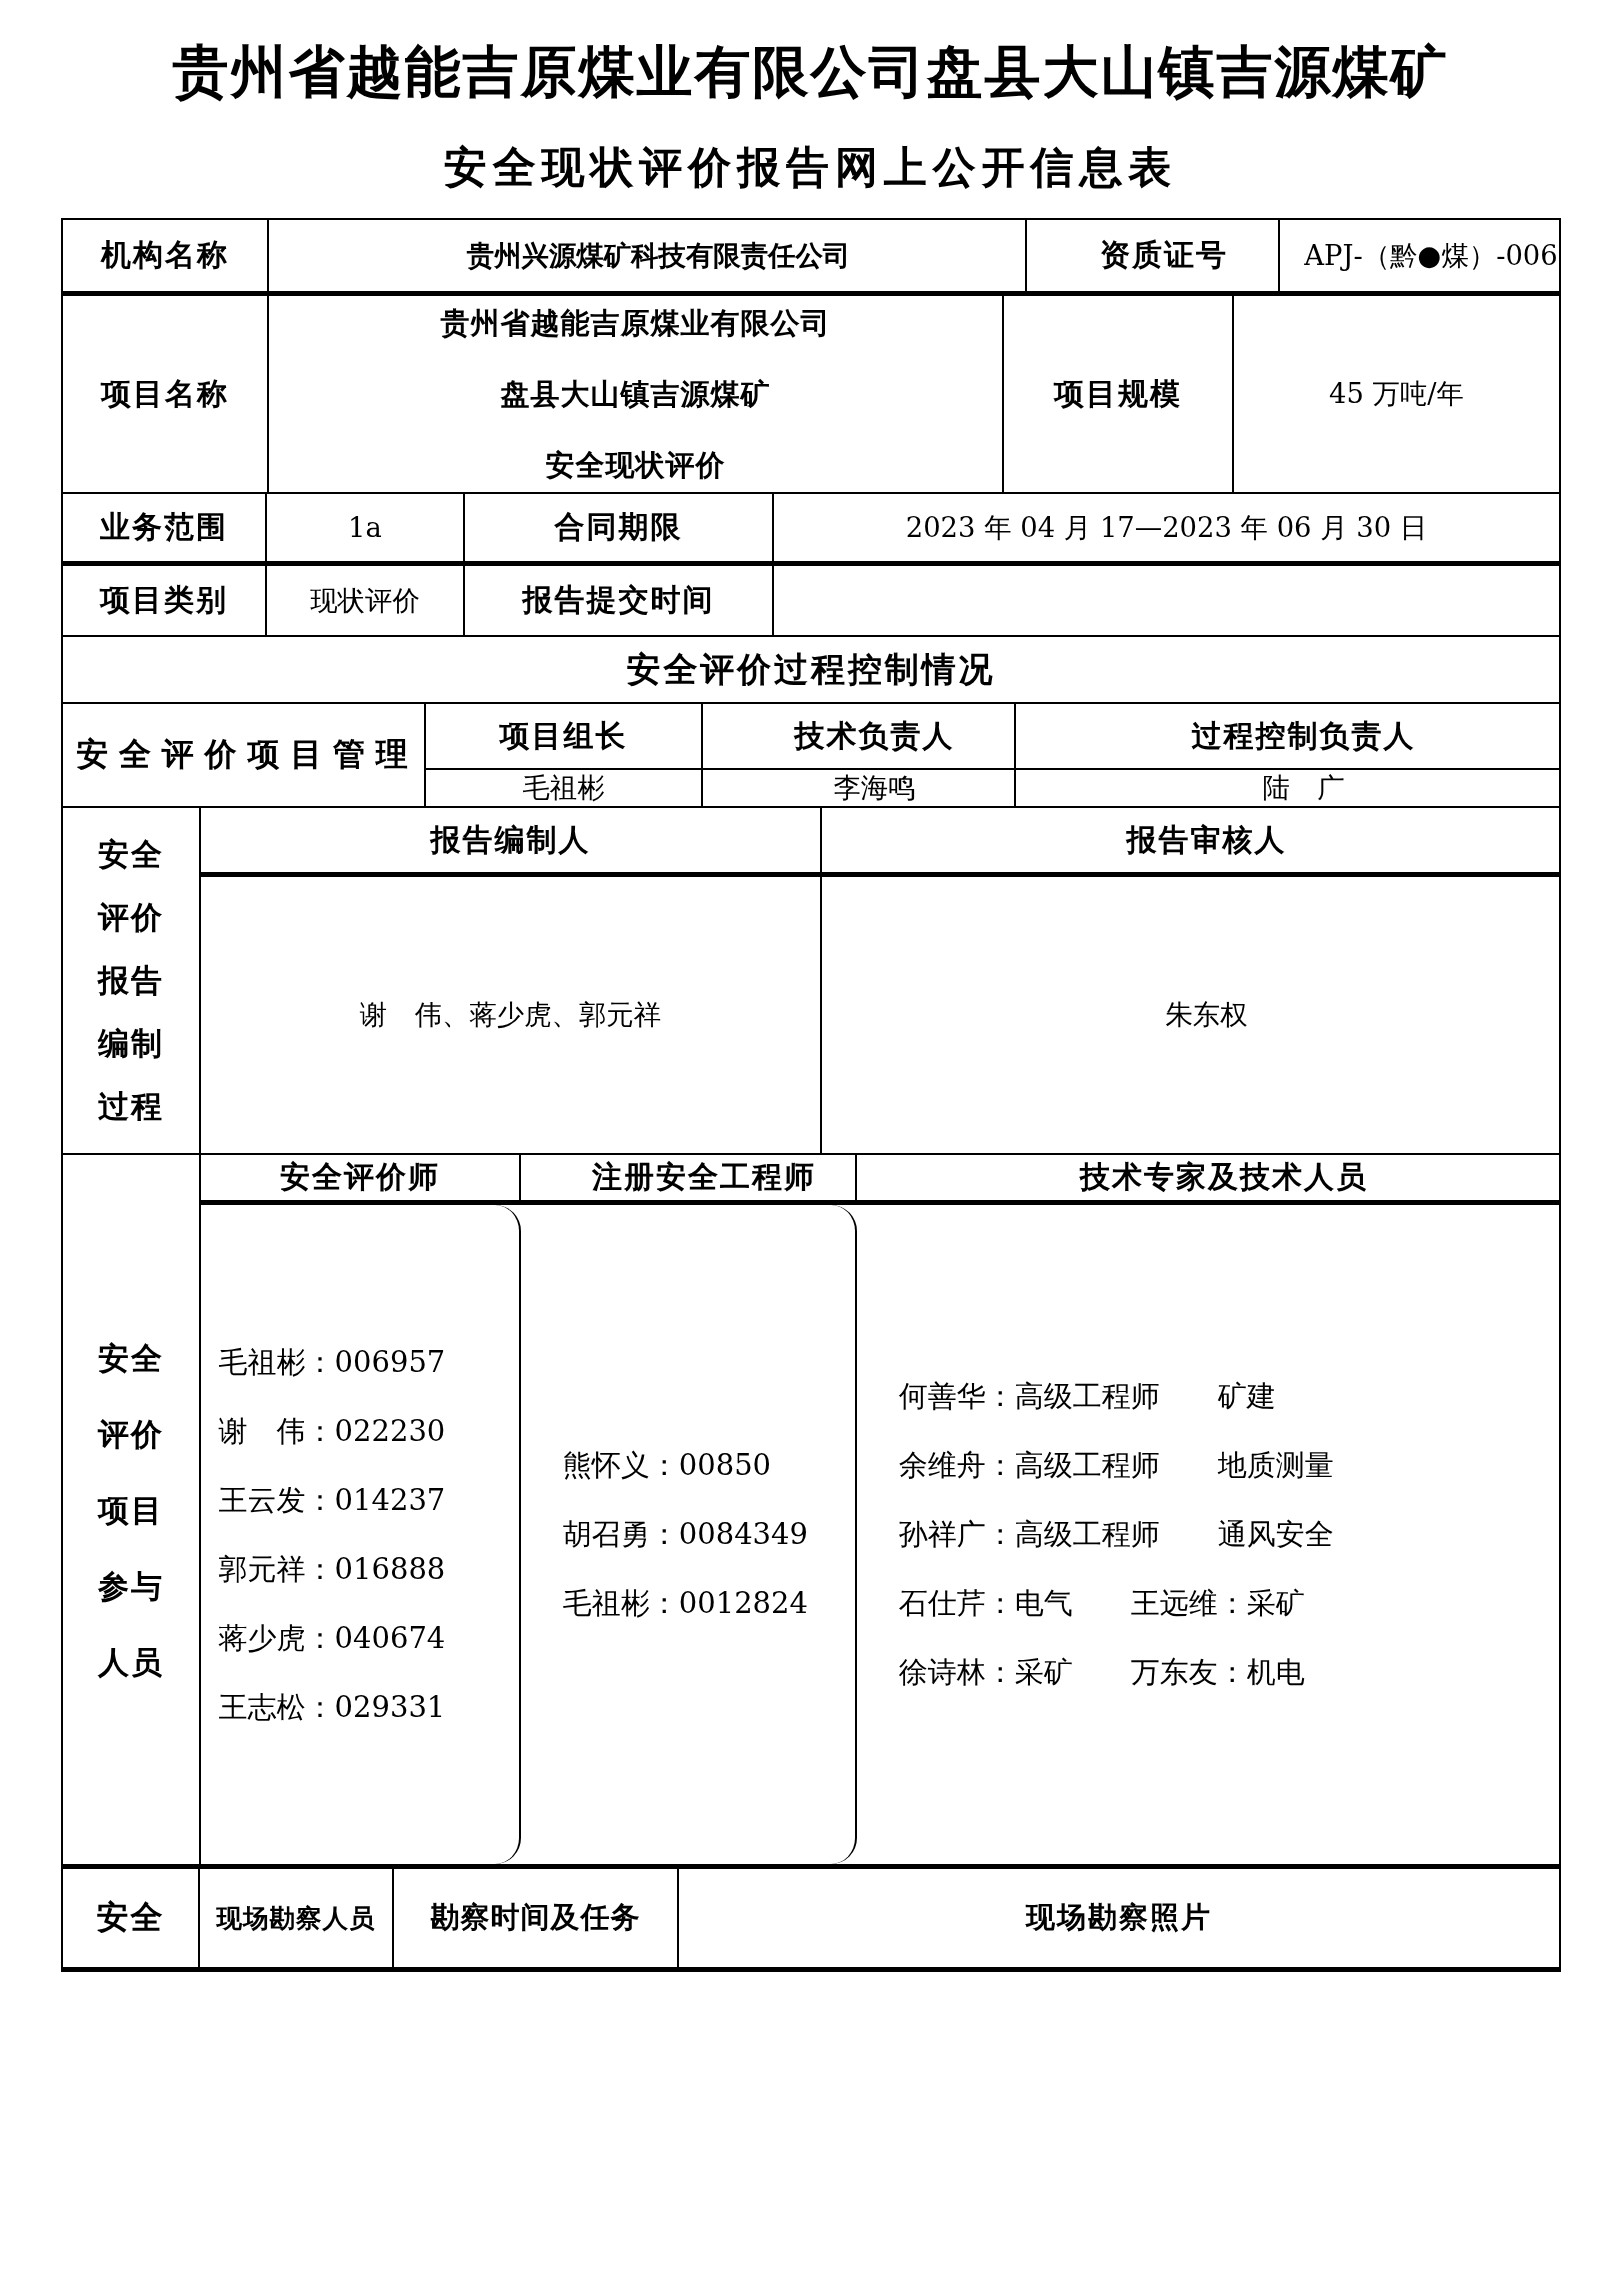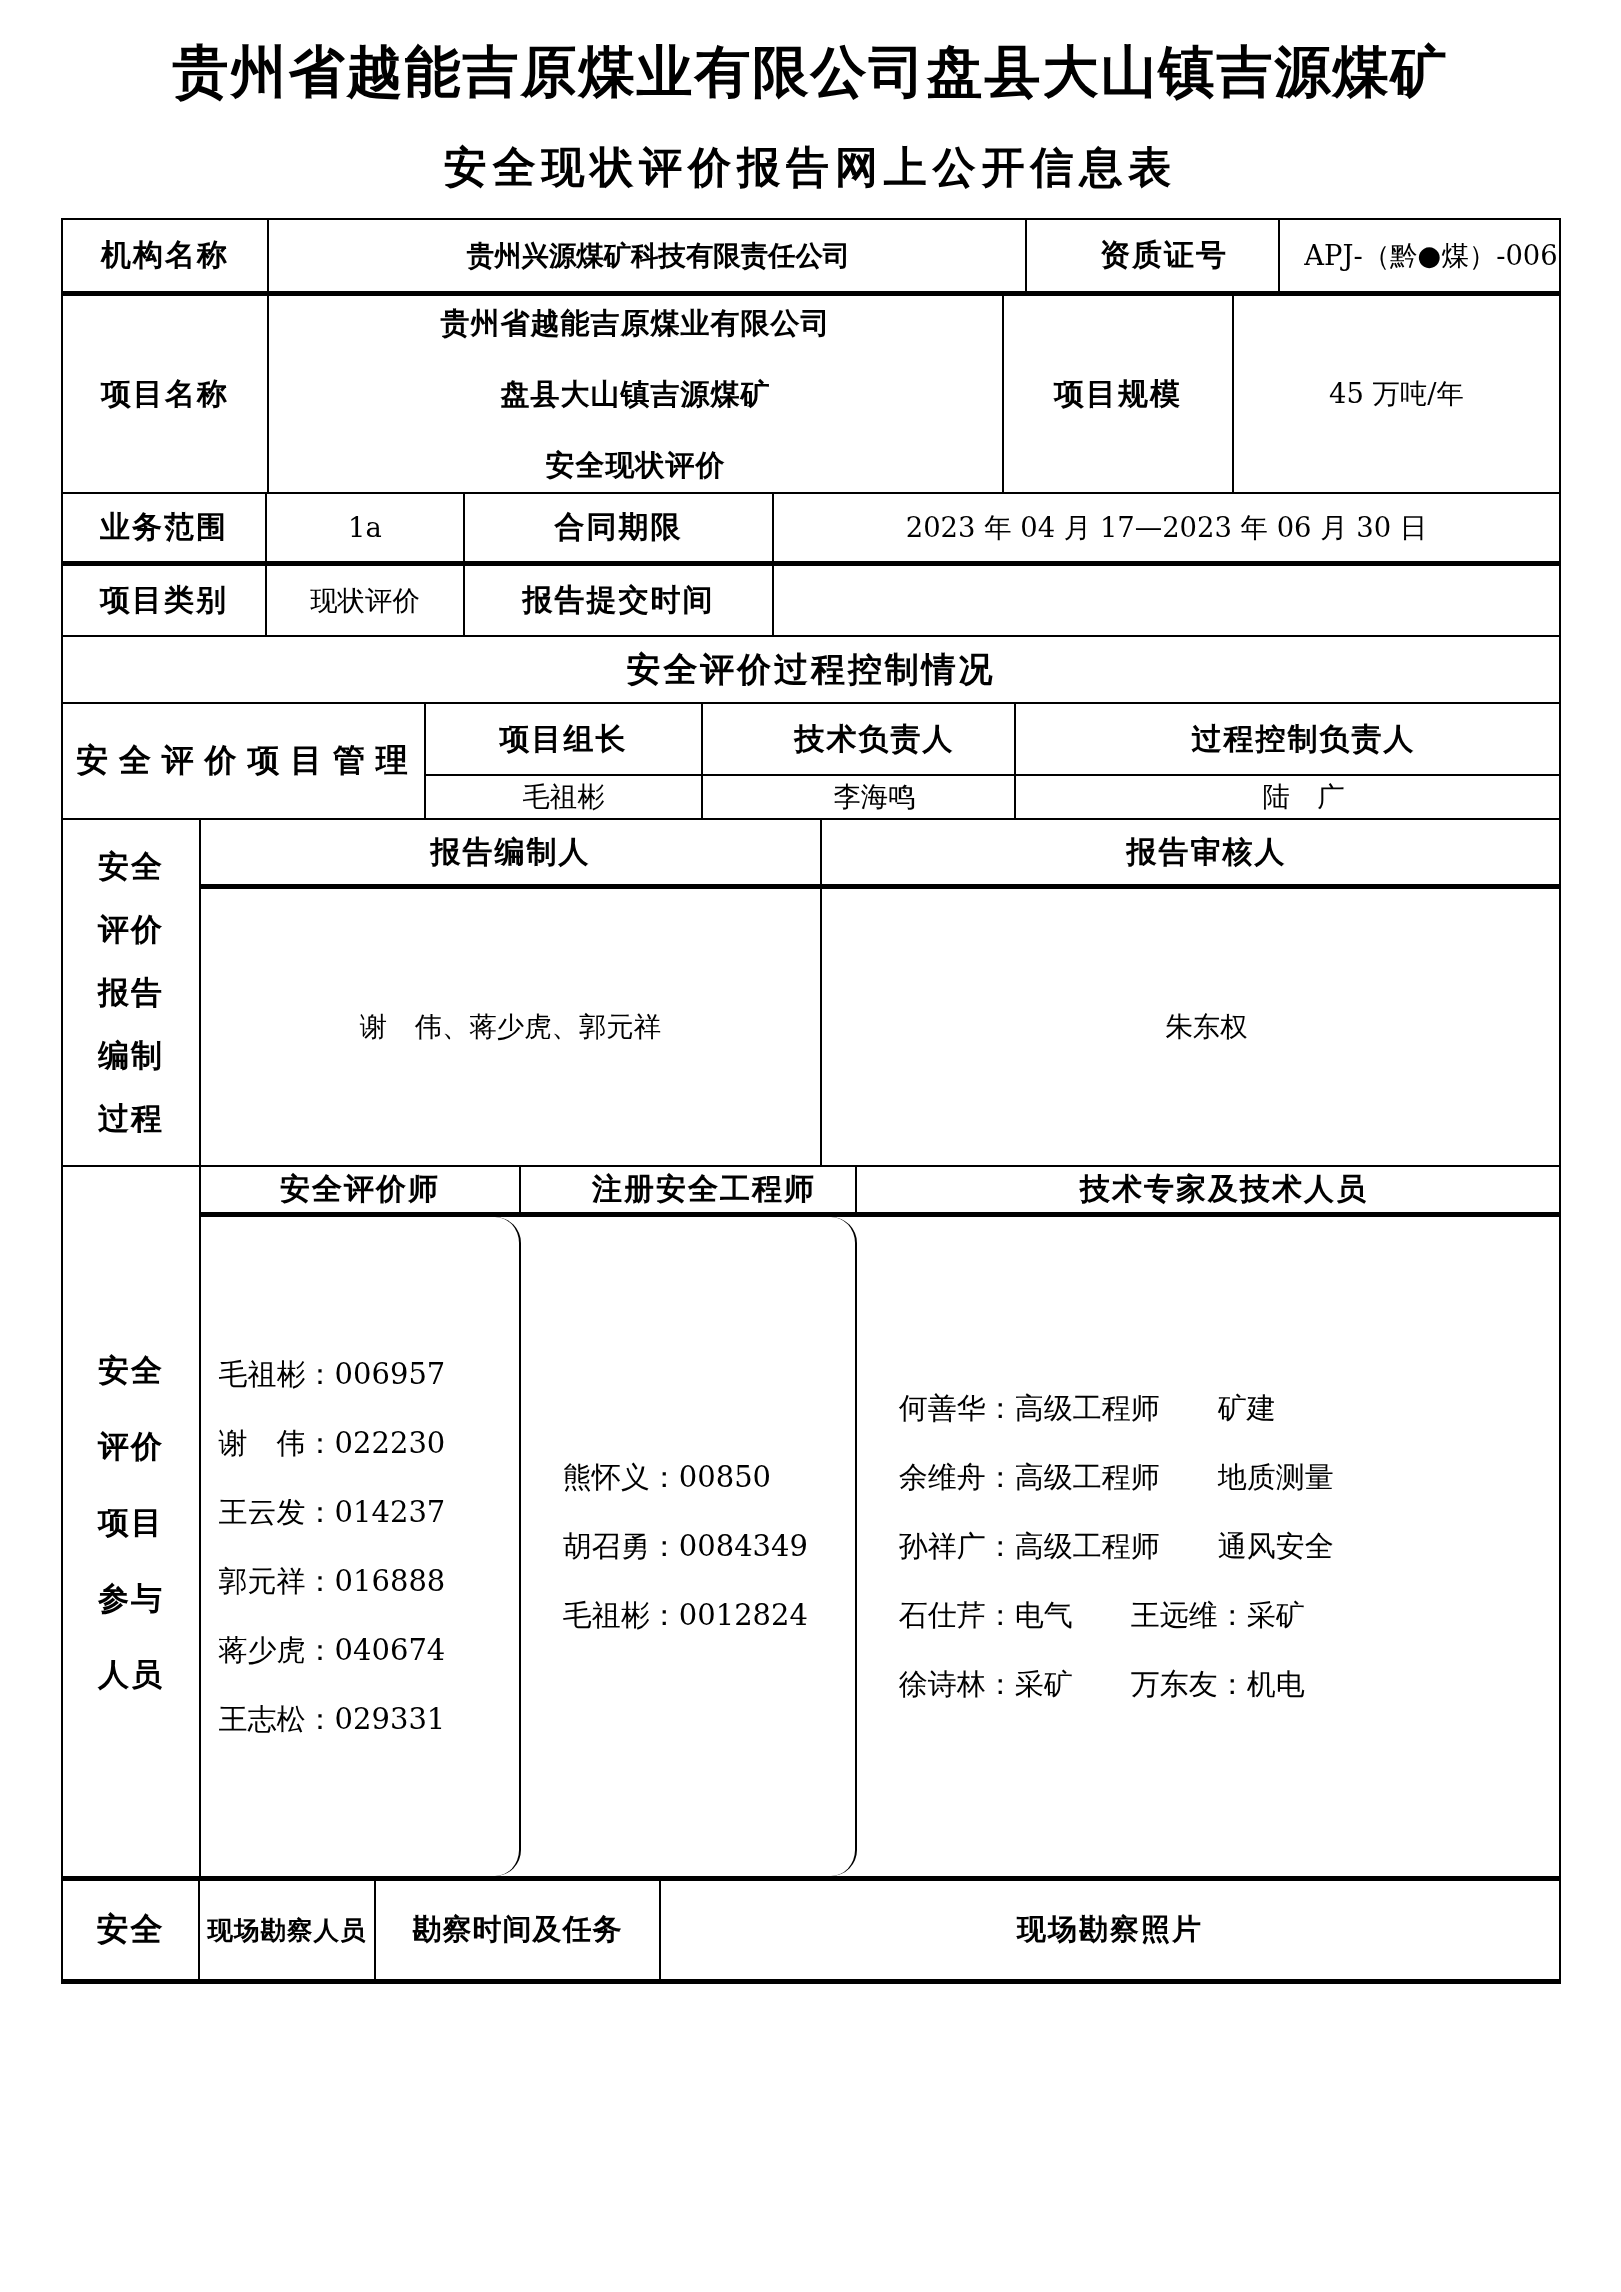--- a/index.html
+++ b/index.html
@@ -37,29 +37,29 @@
     border-right: 2.9px solid #000;
     display: flex; align-items: center; justify-content: center;
     text-align: center; overflow: hidden; flex: 0 0 auto;
   }
   .cell.last { border-right: none; flex: 1 1 auto; }
   .sect { display: flex; width: 100%; border-bottom: 2.9px solid #000; }
   .sect.thickb { border-bottom-width: 5.9px; }
   .sect-right { flex: 1 1 auto; display: flex; flex-direction: column; min-width: 0; }
 
   .h78 { height: 76px; gap: 23px; }  .h202 { height: 198px; } .h73 { height: 72px; }
-  .h72 { height: 71px; }  .h68 { height: 67px; }   .h143 { height: 116px; }
+  .h72 { height: 71px; }  .h68 { height: 67px; }   .h143 { height: 104px; }
   .h354 { height: 347px; } .h728 { height: 714px; } .h100 { height: 98px; }
   .ih73 { height: 72px; } .ih70 { height: 69px; }  .ih65 { height: 50px; }
 
   .w210 { width: 206px; } .w750 { width: 735px; } .w235 { width: 230px; }
   .w208 { width: 204px; } .w202 { width: 198px; } .w315 { width: 309px; }
   .w370 { width: 363px; } .w283 { width: 277px; } .w287 { width: 281px; }
   .w141 { width: 138px; } .w634 { width: 621px; } .w326 { width: 320px; }
-  .w310 { width: 304px; } .w140 { width: 137px; } .w204 { width: 176px; }
+  .w310 { width: 304px; } .w140 { width: 137px; } .w204 { width: 194px; }
   .w291 { width: 285px; }
 
   .lbl { font-weight: 700; font-size: 30px; letter-spacing: 2px; }
   .val { font-size: 27.4px; }
   .bold { font-weight: 700; }
   .hdr-big { font-size: 34px; font-weight: 700; letter-spacing: 2.9px; }
   .proj-lines { flex-direction: column; justify-content: center; font-weight: 700; font-size: 29px; letter-spacing: 1px; }
   .proj-lines div { line-height: 71px; }
   .mgmt-label { font-size: 32px; font-weight: 700; letter-spacing: 10.8px; padding-left: 7.8px; }
   .vlabel { flex-direction: column; justify-content: center; font-weight: 700; font-size: 31px; }

